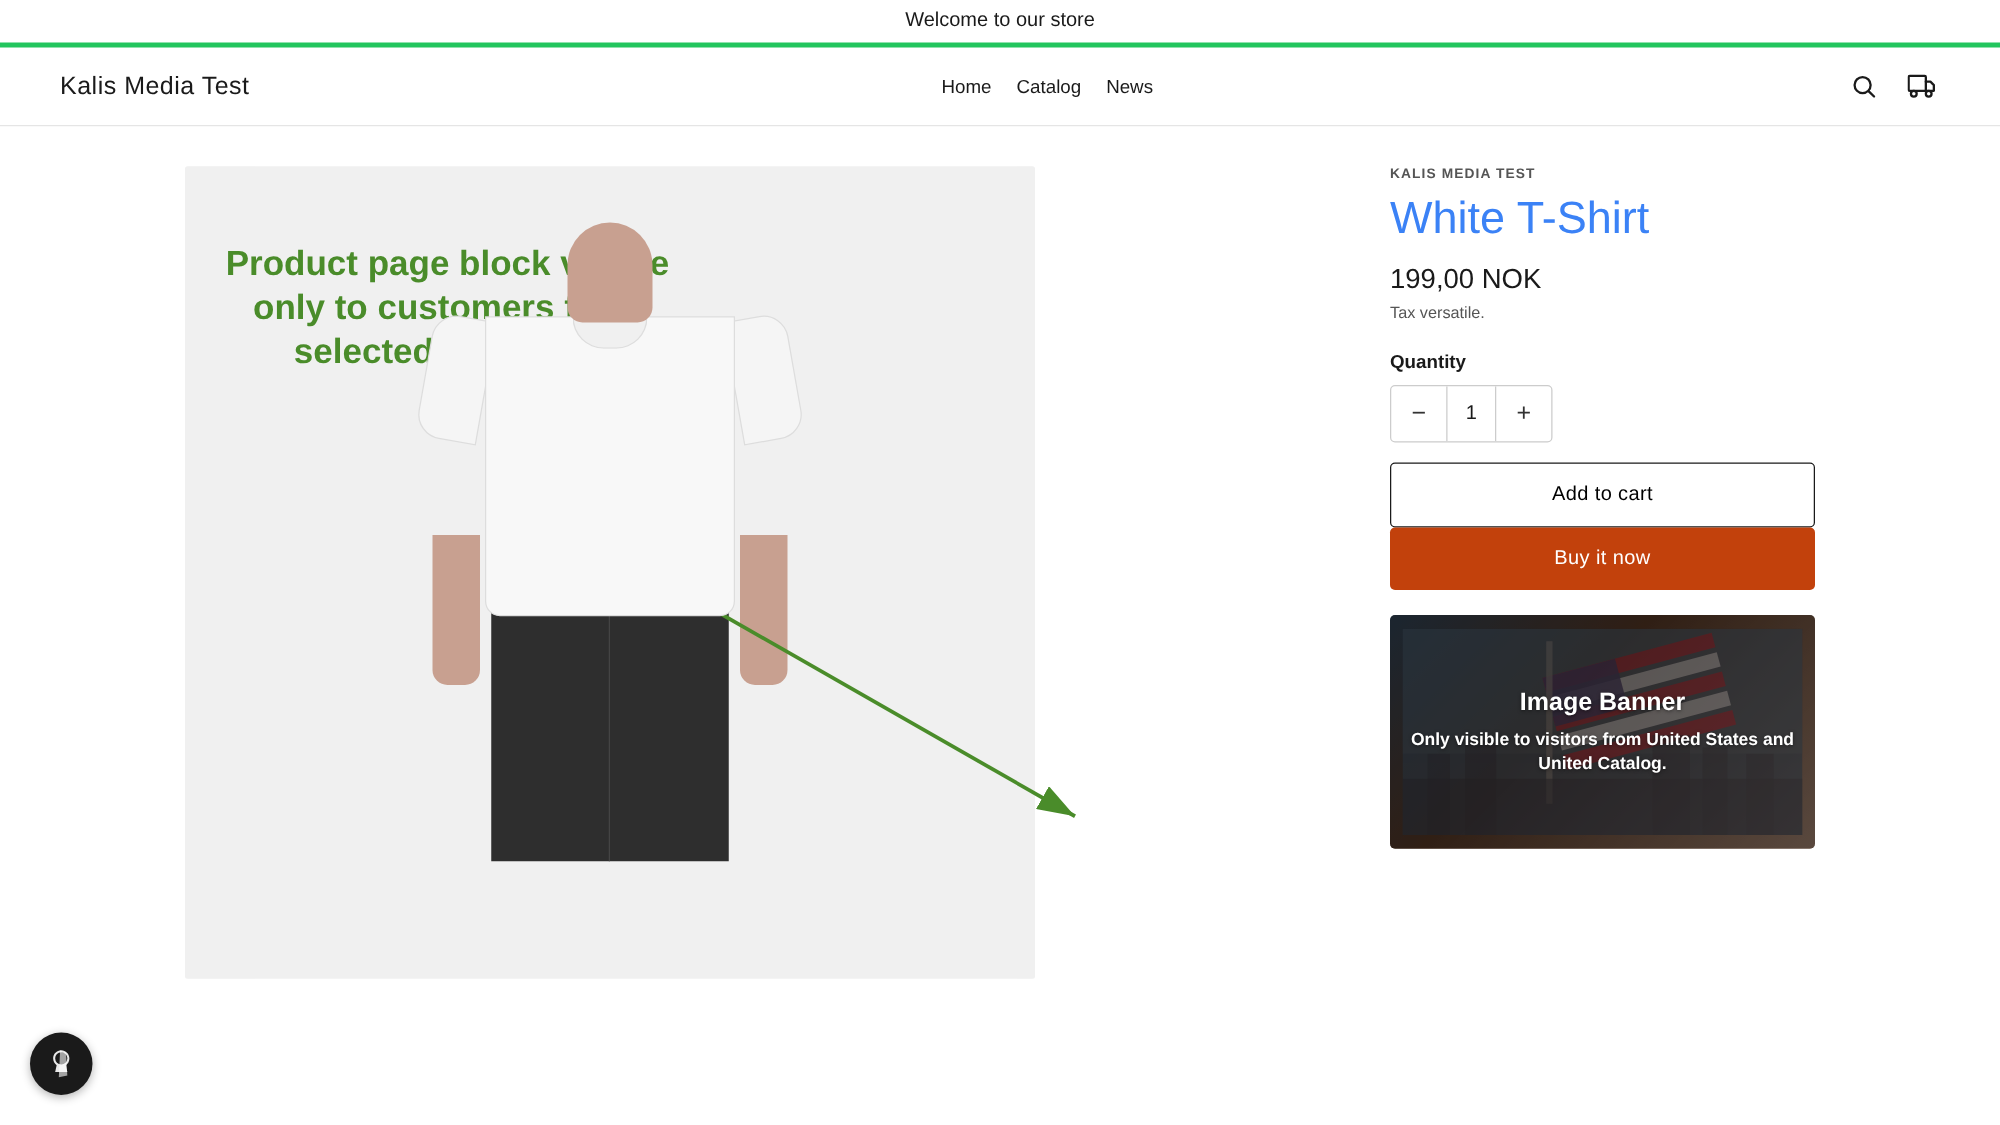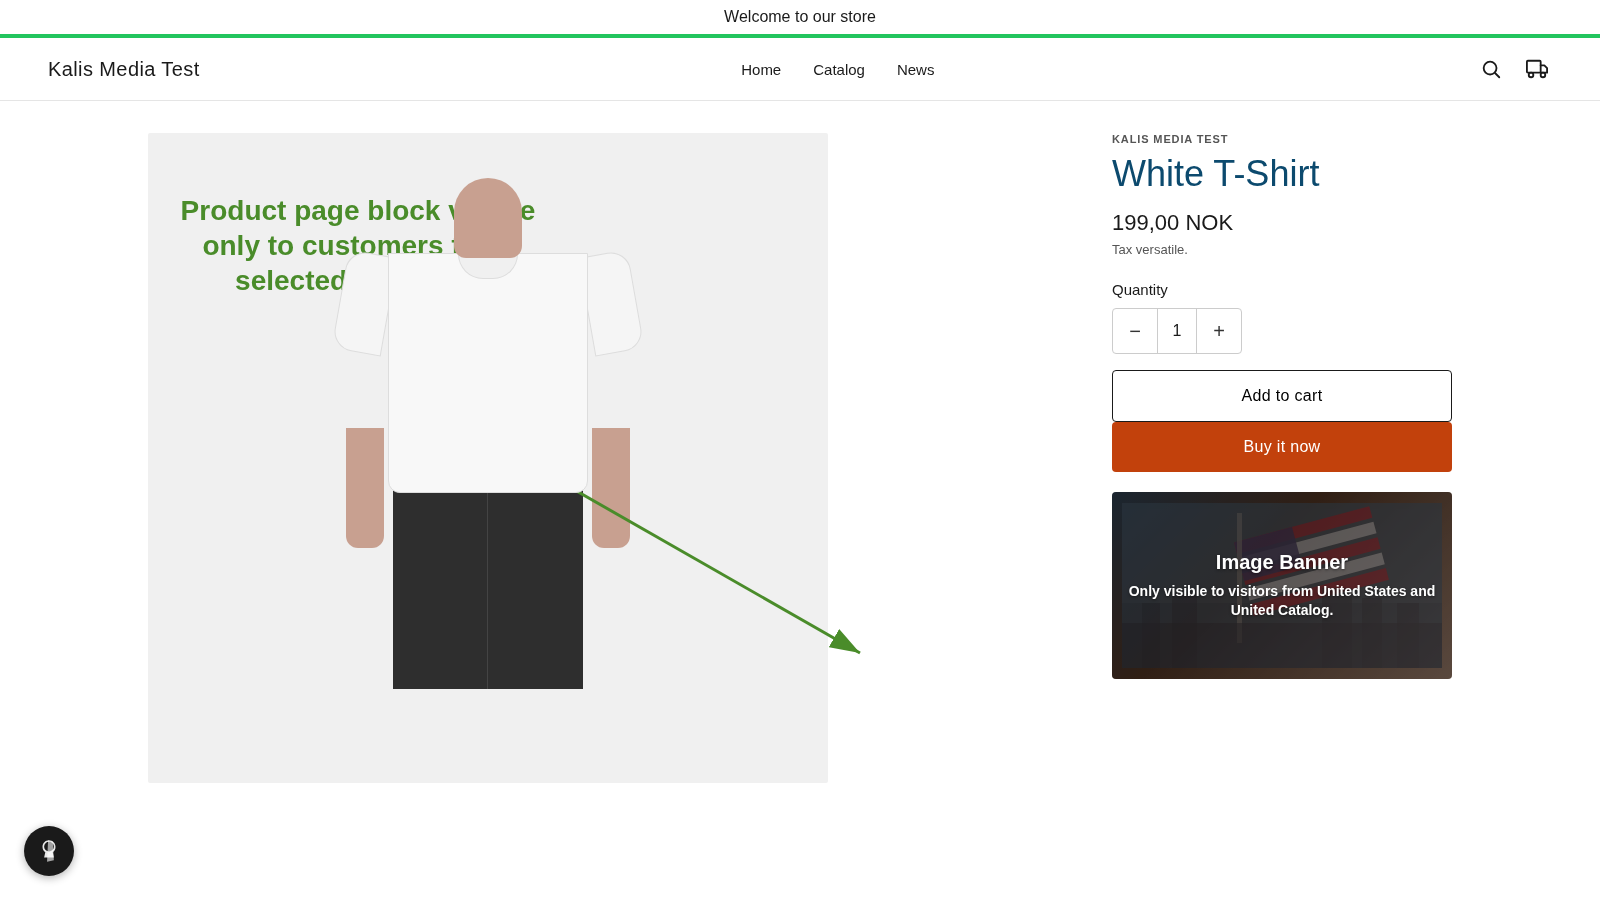--- a/index.html
+++ b/index.html
@@ -23,21 +23,21 @@
       padding: 16px 48px;
       border-bottom: 1px solid #e5e5e5;
     }
     .header-logo {
       font-size: 20px;
       font-weight: 500;
       letter-spacing: 0.02em;
     }
     .header-nav {
       display: flex;
-      gap: 32px;
+      gap: 20px;
       align-items: flex-start;
     }
     .header-nav a {
       text-decoration: none;
       color: #1a1a1a;
       font-size: 15px;
     }
     .header-icons {
       display: flex;
       gap: 16px;
@@ -115,35 +115,35 @@
       letter-spacing: 0.08em;
       text-transform: uppercase;
       color: #555;
       margin-bottom: 8px;
     }
     .product-title {
       font-size: 36px;
       font-weight: 400;
       line-height: 1.15;
       margin-bottom: 16px;
-      color: #0c4a6e;
+      color: #3b82f6;
     }
     .product-price {
       font-size: 22px;
       font-weight: 400;
       margin-bottom: 6px;
     }
     .product-tax {
       font-size: 13px;
       color: #555;
       margin-bottom: 24px;
     }
     .quantity-label {
       font-size: 15px;
-      font-weight: 400;
+      font-weight: 700;
       margin-bottom: 10px;
     }
     .quantity-control {
       display: flex;
       align-items: center;
       border: 1px solid #ccc;
       border-radius: 4px;
       width: 130px;
       margin-bottom: 16px;
       overflow: hidden;

